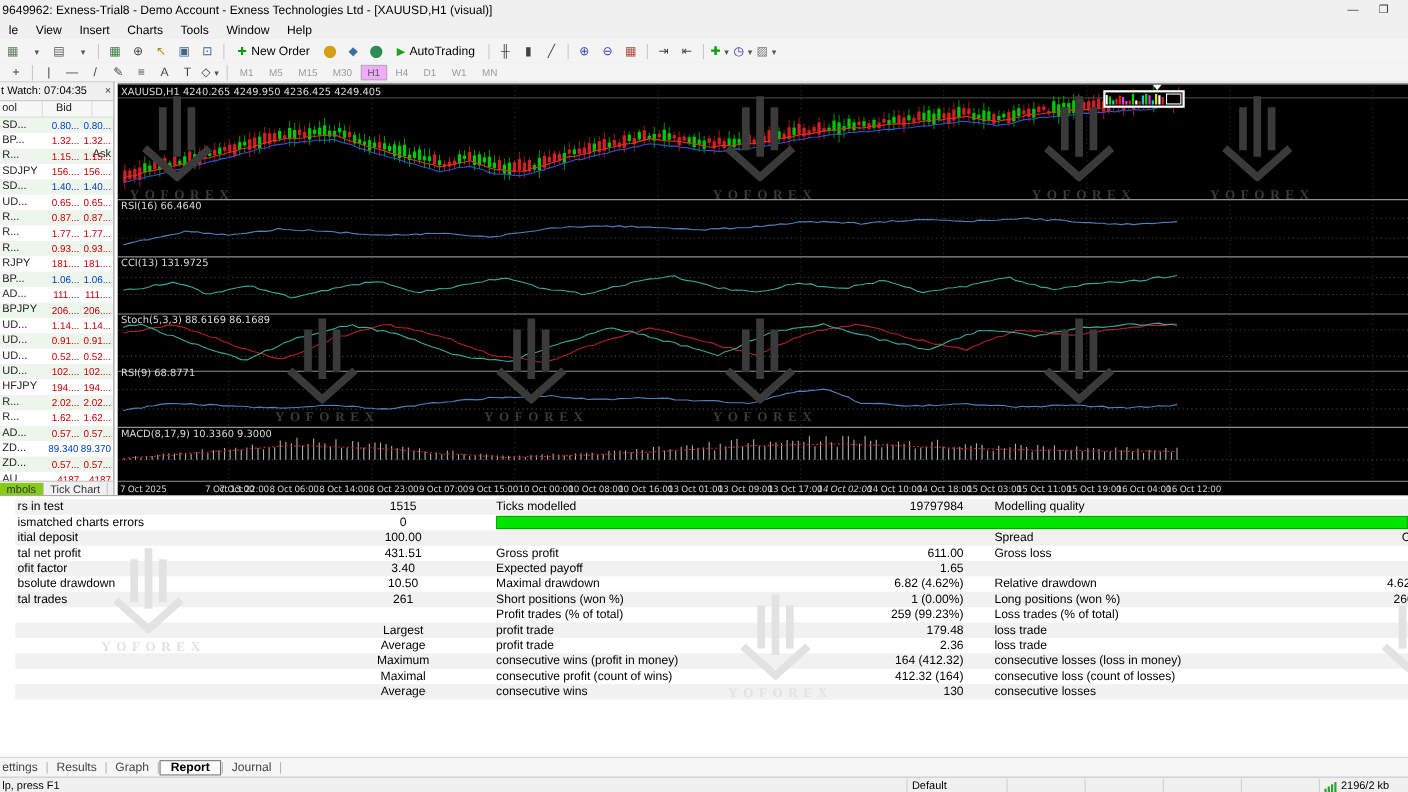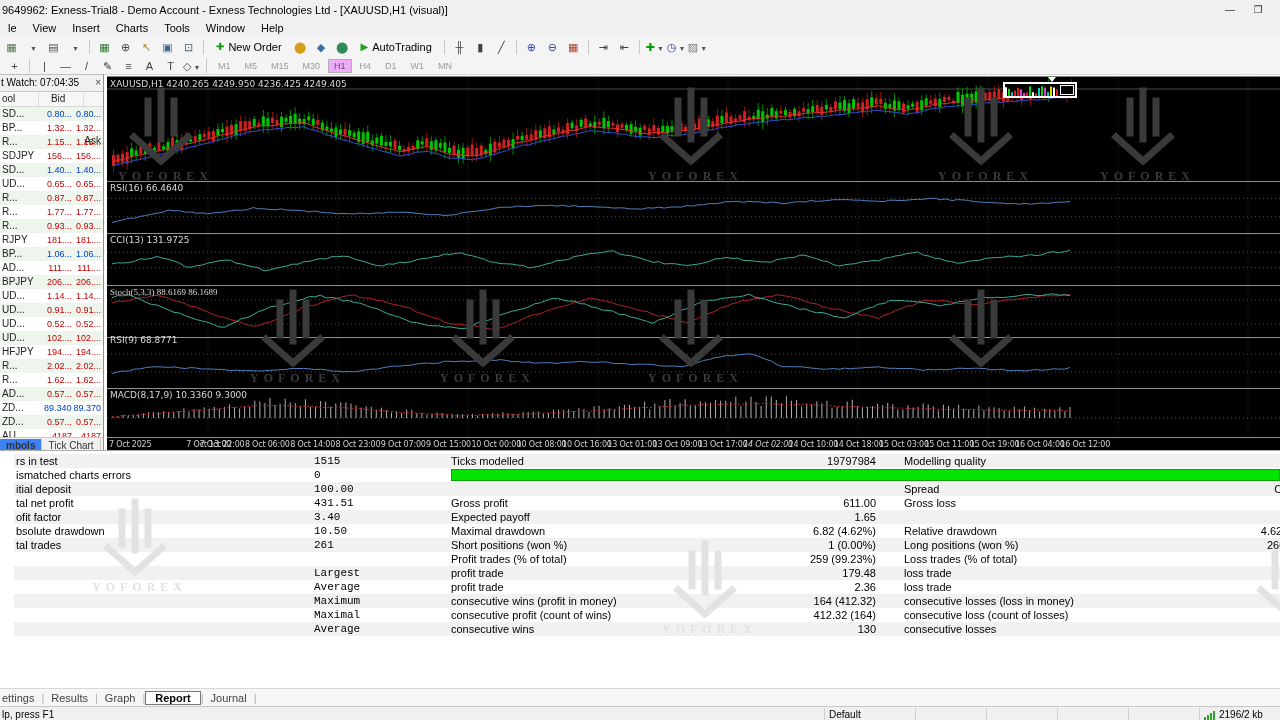--- a/index.html
+++ b/index.html
@@ -34,37 +34,37 @@
   #mw-cols .c3{flex:1;text-align:right;padding-right:2px;margin-top:42px;}
   #mw-rows{height:330px;overflow:hidden;}
   .mwr{height:14px;display:flex;line-height:14px;}
   .mwr:nth-child(odd){background:#eef5ec;}
   .mwr .c1{width:40px;padding-left:2px;color:#222;overflow:hidden;white-space:nowrap;}
   .mwr .c2{width:30px;text-align:right;padding-right:2px;font-size:9px;}
   .mwr .c3{flex:1;text-align:right;padding-right:2px;font-size:9px;}
   .up{color:#0040c8;} .dn{color:#c80000;}
   #mw-tabs{height:15px;display:flex;background:#f0f0f0;border-top:1px solid #c8c8c8;font-size:10px;align-items:center;}
   .mwtab{padding:0 6px;height:13px;line-height:13px;border-right:1px solid #c8c8c8;color:#333;}
-  .mwtab.sel{background:#3b82f6;font-weight:bold;}
+  .mwtab.sel{background:#84cc16;font-weight:normal;}
   
   #chart{top:76px;left:107px;width:1173px;height:374px;background:#000;border-top:1px solid #808080;}
   .pane-label{position:absolute;left:3px;font-size:9px;color:#d9d9d9;font-family:"DejaVu Sans",sans-serif;white-space:nowrap;z-index:5;}
   .tlabel{position:absolute;top:363px;font-size:8px;color:#d0d0d0;font-family:"DejaVu Sans",sans-serif;white-space:nowrap;z-index:5;letter-spacing:-0.2px;}
   #navbox{position:absolute;left:896px;top:5px;width:70px;height:12px;border:2px solid #fff;background:#000;z-index:6;}
   #navmark{position:absolute;right:1px;top:1px;width:12px;height:8px;border:1px solid #fff;background:#000;}
   #navtri{position:absolute;left:941px;top:0;width:0;height:0;border-left:4px solid transparent;border-right:4px solid transparent;border-top:5px solid #fff;z-index:7;}
   .wm{position:absolute;pointer-events:none;}
   .wm-text{font-size:12px;letter-spacing:5px;font-weight:bold;font-family:Liberation Serif, serif;}
   
   #report{top:450px;left:0;width:1280px;height:238px;background:#fff;border-top:1px solid #aaa;padding-top:3px;}
   .rrow{position:relative;height:14px;line-height:14px;font-size:11px;margin-left:14px;}
   .rrow.alt{background:#f1f1f1;}
   .rc{position:absolute;top:0;white-space:nowrap;overflow:hidden;}
   .cl{left:2px;width:298px;}
-  .clv{left:300px;width:105px;text-align:left;font-family:Liberation Mono, monospace;}
+  .clv{left:300px;width:105px;text-align:center;}
   .cm{left:437px;width:260px;}
   .cmv{left:698px;width:164px;text-align:right;}
   .cr{left:890px;width:258px;}
   .crv{left:1148px;width:130px;text-align:right;}
   .greenbar{position:absolute;left:437px;right:0;top:1px;bottom:1px;background:#00e400;border:1px solid #00a800;}
   
   #btabs{top:688px;left:0;right:0;height:18px;background:#f6f6f6;border-top:1px solid #d8d8d8;display:flex;align-items:center;font-size:11px;color:#444;}
   .btab{padding:1px 7px;}
   .btab.active{background:#fdfdfd;border:1px solid #777;font-weight:bold;color:#000;padding:0px 9px;}
   .btsep{color:#b0b0b0;}
@@ -941,21 +941,21 @@
       <line x1="947.8095238095237" y1="341" x2="947.8095238095237" y2="333.470109737838" stroke="#b0b0b0" stroke-width="1"></line>
       <line x1="952.8730158730159" y1="341" x2="952.8730158730159" y2="330.20666926981266" stroke="#b0b0b0" stroke-width="1"></line>
       <line x1="957.9365079365078" y1="341" x2="957.9365079365078" y2="334.1982345454471" stroke="#b0b0b0" stroke-width="1"></line>
       <line x1="963" y1="341" x2="963" y2="330.0744305555556" stroke="#b0b0b0" stroke-width="1"></line>
       <polyline points="5.0,339.9 10.6,339.1 16.3,338.7 21.9,338.4 27.5,338.5 33.2,337.9 38.8,337.2 44.4,337.1 50.1,336.8 55.7,335.9 61.4,335.4 67.0,334.9 72.6,334.6 78.3,334.6 83.9,333.4 89.5,333.1 95.2,333.2 100.8,332.7 106.4,332.5 112.1,331.7 117.7,331.3 123.3,330.4 129.0,330.4 134.6,329.7 140.2,329.2 145.9,328.8 151.5,328.3 157.2,328.2 162.8,328.7 168.4,328.4 174.1,328.5 179.7,328.5 185.3,329.2 191.0,329.2 196.6,329.2 202.2,329.4 207.9,329.3 213.5,330.2 219.1,330.4 224.8,330.4 230.4,330.0 236.0,330.7 241.7,331.2 247.3,331.5 253.0,331.5 258.6,332.3 264.2,332.9 269.9,333.3 275.5,333.6 281.1,334.2 286.8,334.6 292.4,335.4 298.0,335.9 303.7,335.5 309.3,336.0 314.9,336.2 320.6,336.6 326.2,337.1 331.8,337.7 337.5,337.5 343.1,337.9 348.8,338.8 354.4,339.0 360.0,338.2 365.7,338.7 371.3,338.1 376.9,337.6 382.6,338.0 388.2,338.1 393.8,338.0 399.5,337.3 405.1,337.6 410.7,337.1 416.4,336.9 422.0,336.8 427.6,337.0 433.3,336.0 438.9,336.0 444.6,335.9 450.2,335.9 455.8,335.5 461.5,334.6 467.1,334.5 472.7,334.3 478.4,334.3 484.0,334.1 489.6,333.4 495.3,332.9 500.9,333.1 506.5,332.4 512.2,332.2 517.8,331.8 523.4,331.6 529.1,331.0 534.7,330.7 540.4,330.5 546.0,330.5 551.6,330.3 557.3,329.5 562.9,329.4 568.5,328.9 574.2,328.2 579.8,328.0 585.4,328.3 591.1,328.1 596.7,327.4 602.3,328.0 608.0,327.8 613.6,327.3 619.2,327.2 624.9,327.2 630.5,327.1 636.2,327.0 641.8,326.9 647.4,326.3 653.1,326.9 658.7,326.3 664.3,326.7 670.0,327.3 675.6,327.6 681.2,327.8 686.9,327.9 692.5,327.4 698.1,327.6 703.8,327.9 709.4,328.1 715.0,328.4 720.7,328.7 726.3,329.0 732.0,329.5 737.6,329.6 743.2,329.7 748.9,329.5 754.5,330.2 760.1,330.4 765.8,330.7 771.4,330.9 777.0,330.7 782.7,330.7 788.3,331.1 793.9,331.0 799.6,331.7 805.2,331.3 810.8,331.6 816.5,332.2 822.1,331.5 827.8,331.8 833.4,332.5 839.0,332.4 844.7,332.3 850.3,332.2 855.9,332.6 861.6,332.4 867.2,332.6 872.8,332.4 878.5,332.6 884.1,333.2 889.7,333.0 895.4,333.0 901.0,333.3 906.6,332.9 912.3,333.3 917.9,333.3 923.6,333.6 929.2,333.0 934.8,332.9 940.5,333.6 946.1,333.3 951.7,333.2 957.4,333.3 963.0,333.7 " fill="none" stroke="#cc2222" stroke-width="1" stroke-dasharray="2,2"></polyline>
     </svg>
   <div class="pane-label" style="top:2px">XAUUSD,H1  4240.265 4249.950 4236.425 4249.405</div>
   <div id="pane-labels">
       <div class="pane-label" style="top: 106px;">RSI(16) 66.4640</div>
       <div class="pane-label" style="top: 158px;">CCI(13) 131.9725</div>
-      <div class="pane-label" style="top: 210px; font-family: Liberation Serif, serif;">Stoch(5,3,3) 88.6169 86.1689</div>
+      <div class="pane-label" style="top: 210px;">Stoch(5,3,3) 88.6169 86.1689</div>
       <div class="pane-label" style="top: 258px;">RSI(9) 68.8771</div>
       <div class="pane-label" style="top: 313px;">MACD(8,17,9) 10.3360 9.3000</div>
     </div>
   <div id="time-labels">
       <div class="tlabel" style="left: 2px;">7 Oct 2025</div>
       <div class="tlabel" style="left: 47.3px; margin-left: 32px;">7 Oct 13:00</div>
       <div class="tlabel" style="left: 92.6px;">7 Oct 22:00</div>
       <div class="tlabel" style="left: 137.9px;">8 Oct 06:00</div>
       <div class="tlabel" style="left: 183.2px;">8 Oct 14:00</div>
       <div class="tlabel" style="left: 228.5px;">8 Oct 23:00</div>

